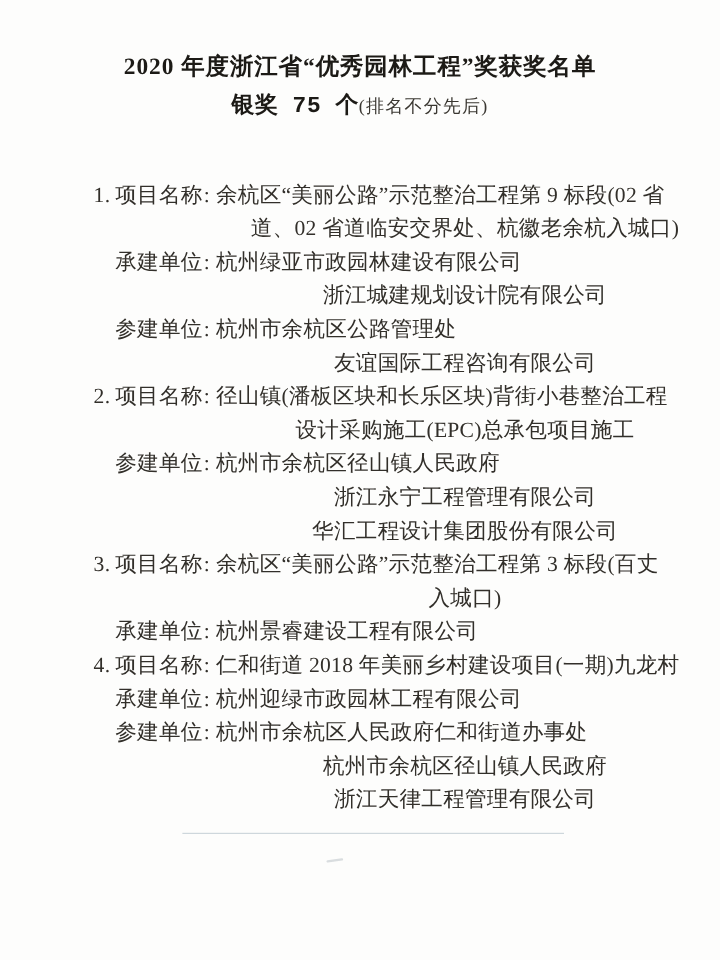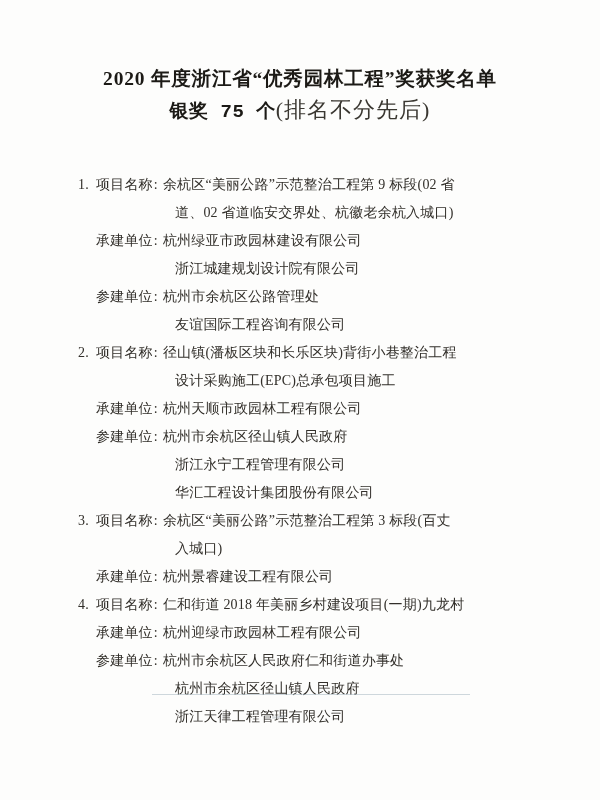--- a/index.html
+++ b/index.html
@@ -3,31 +3,31 @@
 <meta charset="utf-8">
 <style>
   html,body { margin:0; padding:0; background:#e8e8e8; }
   .page {
     width:600px; height:800px; position:relative; overflow:hidden;
     background:#fdfdfc;
     font-family:"Liberation Serif","DejaVu Serif",serif;
     color:#322f2a;
   }
   .doc-title {
-    padding-top:64px; line-height:30px; text-align:center;
+    padding-top:42px; line-height:30px; text-align:center;
     font-weight:bold; font-size:19.5px; letter-spacing:0.8px; color:#1c1a16;
   }
   .doc-subtitle { text-align:center; line-height:32px; color:#1c1a16; }
   .doc-subtitle .strong { font-weight:bold; font-size:19px; letter-spacing:0.5px;font-family:Liberation Mono, monospace; }
-  .doc-subtitle .note { font-size:22px; letter-spacing:1px; color:#3a3731; }
-  .body-block { margin:43px 0 0 78px; font-size:14px; letter-spacing:0.2px; }
+  .doc-subtitle .note { font-size:15px; letter-spacing:1px; color:#3a3731; }
+  .body-block { margin:43px 0 0 78px; font-size:18px; letter-spacing:0.2px; }
   .line { height:28px; line-height:28px; white-space:nowrap; }
   .num { display:inline-block; width:18px; }
   .sub  { padding-left:18px; }   
-  .cont { padding-left:97px; }   
+  .cont { padding-left:97px;text-align:center; }   
   .colon { margin:0 5px 0 1px; }
   .scan-line {
     position:absolute; top:694px; left:152px; width:318px; height:1px;
     background:rgba(160,178,188,0.5);
   }
   .scan-speck {
     position:absolute; top:716px; left:272px; width:14px; height:2px;
     background:rgba(150,160,168,0.35); border-radius:2px; transform:rotate(-8deg);
   }
 </style>
@@ -63,23 +63,20 @@
       <span>友谊国际工程咨询有限公司</span>
     </div>
 
     <div class="line">
       <span class="num">2.</span><span class="label">项目名称</span><span class="colon">:</span><span>径山镇(潘板区块和长乐区块)背街小巷整治工程</span>
     </div>
     <div class="line cont">
       <span>设计采购施工(EPC)总承包项目施工</span>
     </div>
     <div class="line sub">
-      <span class="label">承建单位</span><span class="colon">:</span><span>杭州天顺市政园林工程有限公司</span>
-    </div>
-    <div class="line sub">
       <span class="label">参建单位</span><span class="colon">:</span><span>杭州市余杭区径山镇人民政府</span>
     </div>
     <div class="line cont">
       <span>浙江永宁工程管理有限公司</span>
     </div>
     <div class="line cont">
       <span>华汇工程设计集团股份有限公司</span>
     </div>
 
     <div class="line">

